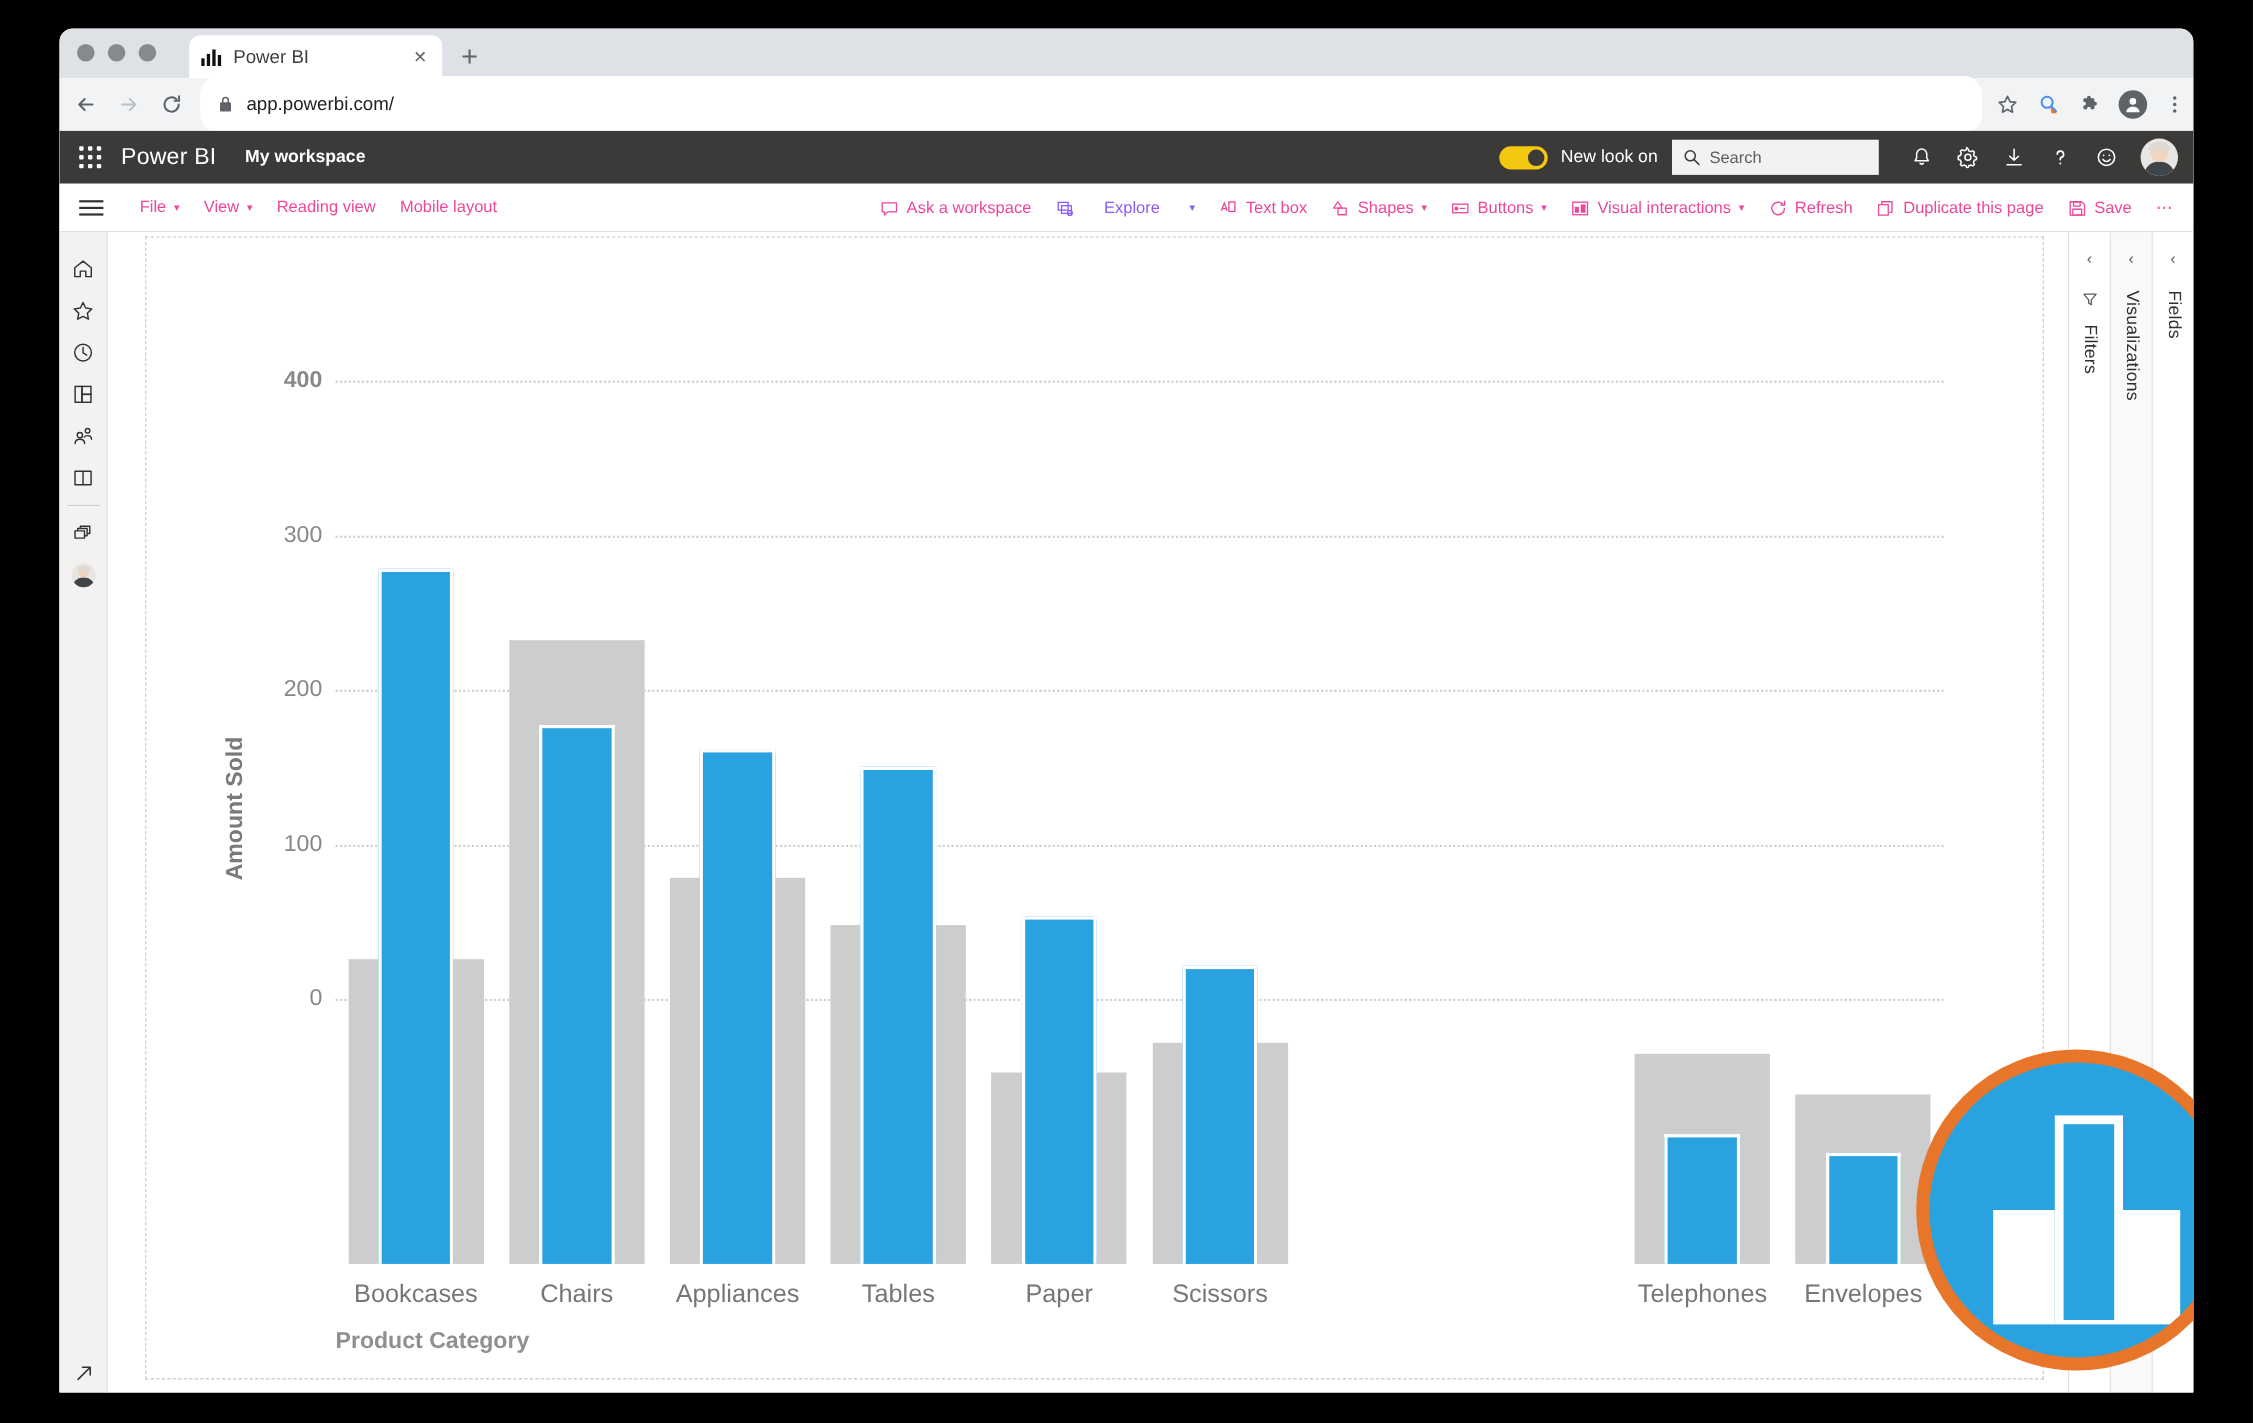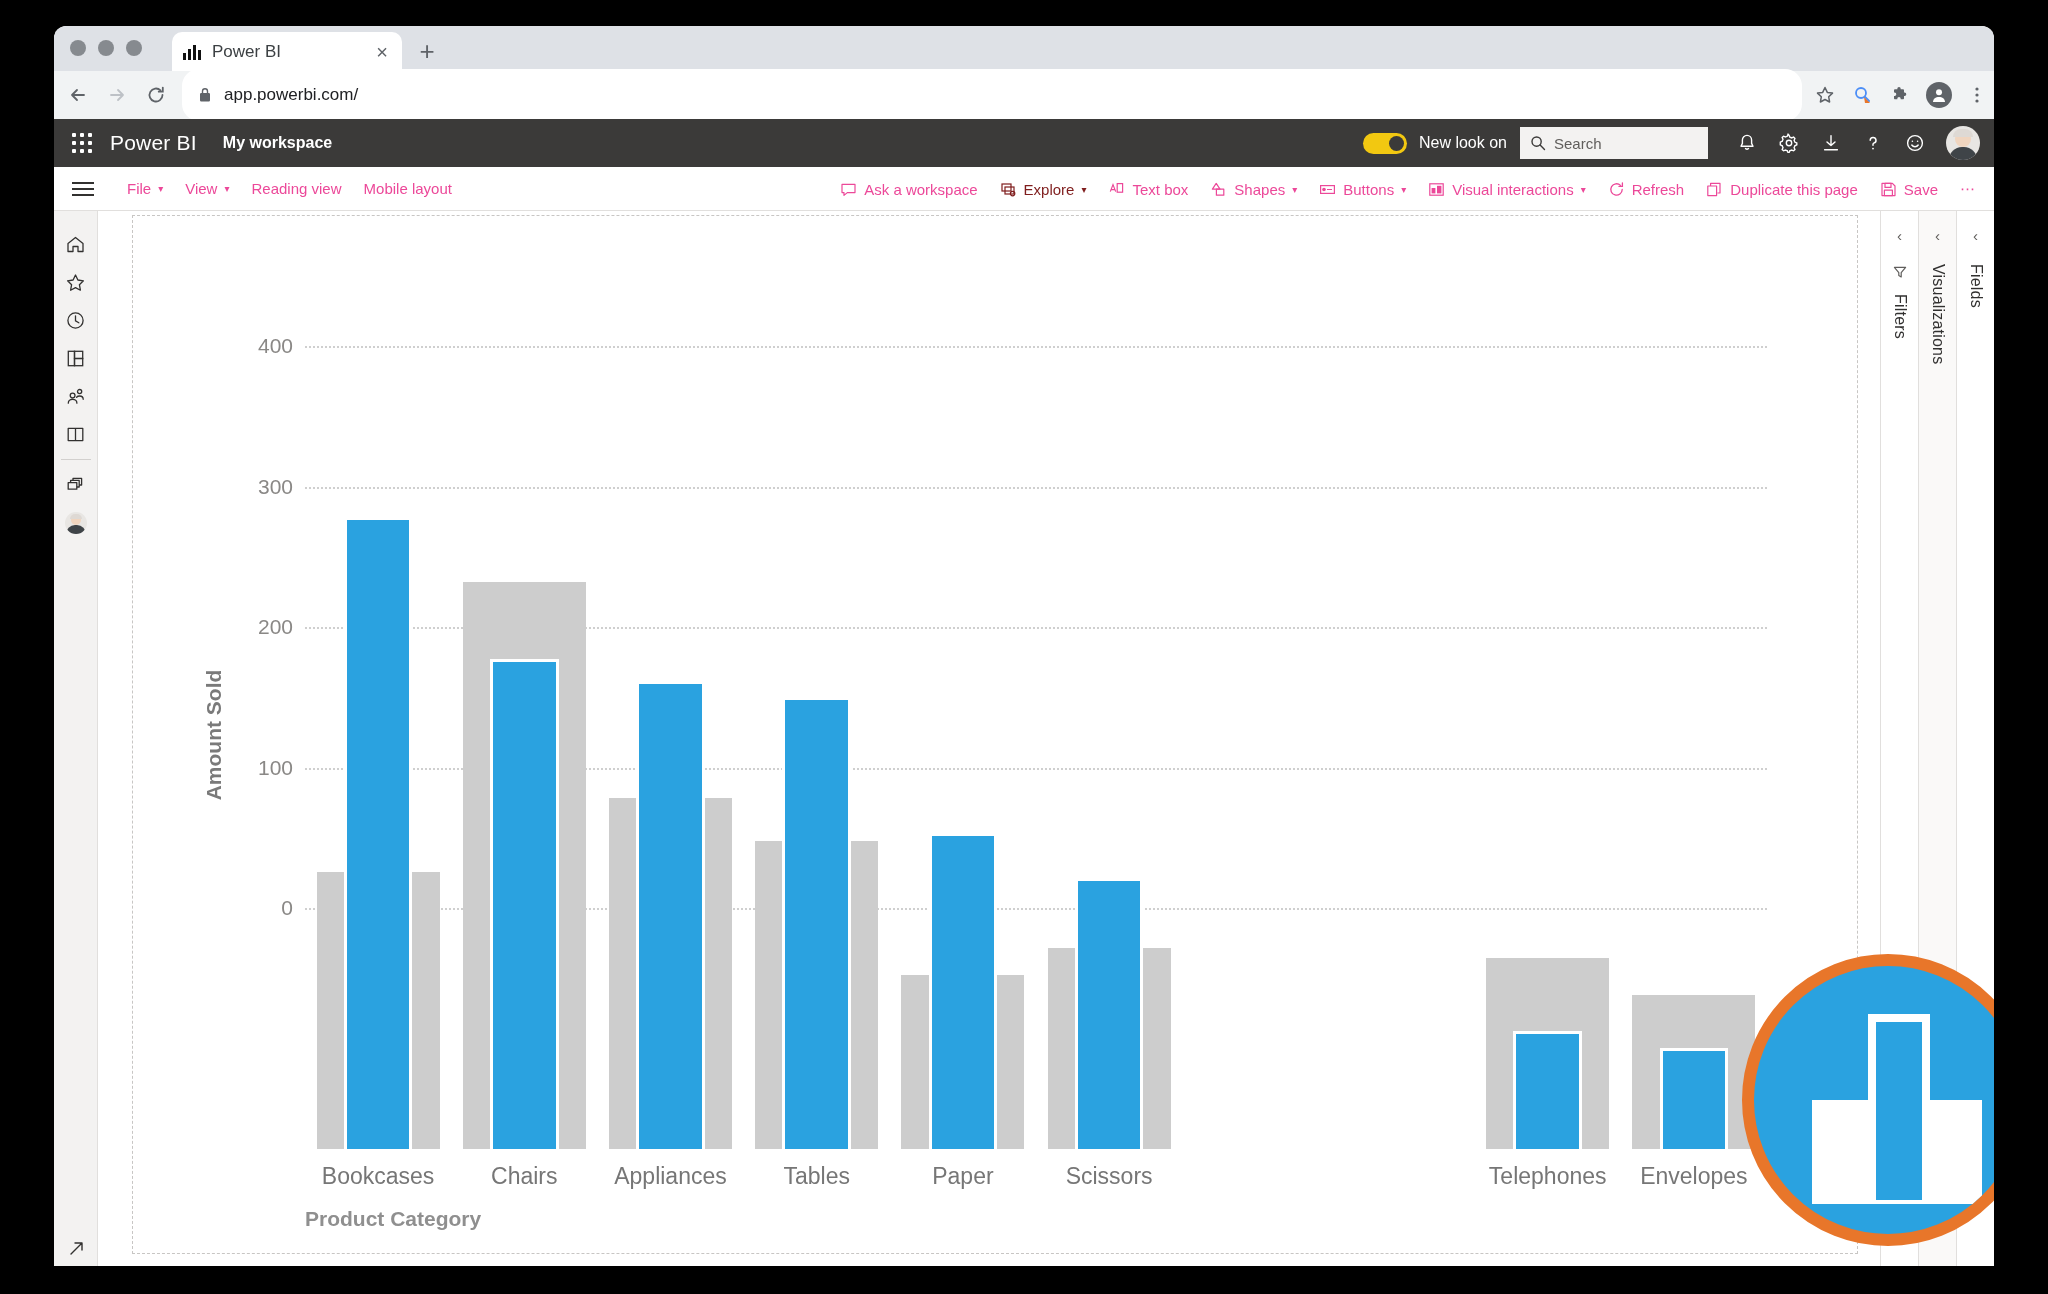--- a/index.html
+++ b/index.html
@@ -174,21 +174,21 @@
   #hamburger {
     width: 22px; height: 14px; margin-left: 18px; margin-right: 22px;
     display: flex; flex-direction: column; justify-content: space-between;
   }
   #hamburger i { display:block; height: 2px; background: #323130; }
   .ribbon-item {
     display: flex; align-items: center;
     height: 44px; padding: 0 11px;
     font-size: 15px; color: #ec4899; white-space: nowrap;
   }
-  .ribbon-item.dim { color: #7f1d1d; }
+  .ribbon-item.dim { color: #8b5cf6; gap: 20px; }
   .ribbon-item .ric { margin-right: 7px; display: flex; align-items: center;}
   .ribbon-item .chev { margin-left: 7px; font-size: 10px; }
   #ribbon-right {
     position: absolute; right: 8px; top: 0;
     display: flex; align-items: center;
   }
 
   
   #pbi-body {
     position: relative;
@@ -650,21 +650,21 @@
 
       <div id="canvas-area">
         <div id="report-canvas">
           <div id="chart">
             <div id="y-axis-title">Amount Sold</div>
             <div id="y-ticks">
                 <div class="y-tick" style="top: 692px;">0</div>
                 <div class="y-tick" style="top: 551.565px;">100</div>
                 <div class="y-tick" style="top: 411.13px;">200</div>
                 <div class="y-tick" style="top: 270.696px;">300</div>
-                <div class="y-tick" style="top: 130.261px;">400</div>
+                <div class="y-tick" style="top: 130.261px; font-weight: bold;">400</div>
               </div>
             <div id="gridlines">
                 <div class="gridline" style="top: 692px;"></div>
                 <div class="gridline" style="top: 551.565px;"></div>
                 <div class="gridline" style="top: 411.13px;"></div>
                 <div class="gridline" style="top: 270.696px;"></div>
                 <div class="gridline" style="top: 130.261px;"></div>
               </div>
             <div id="plot">
                 <div class="cat-group" style="left: 0%; width: 10%;">

